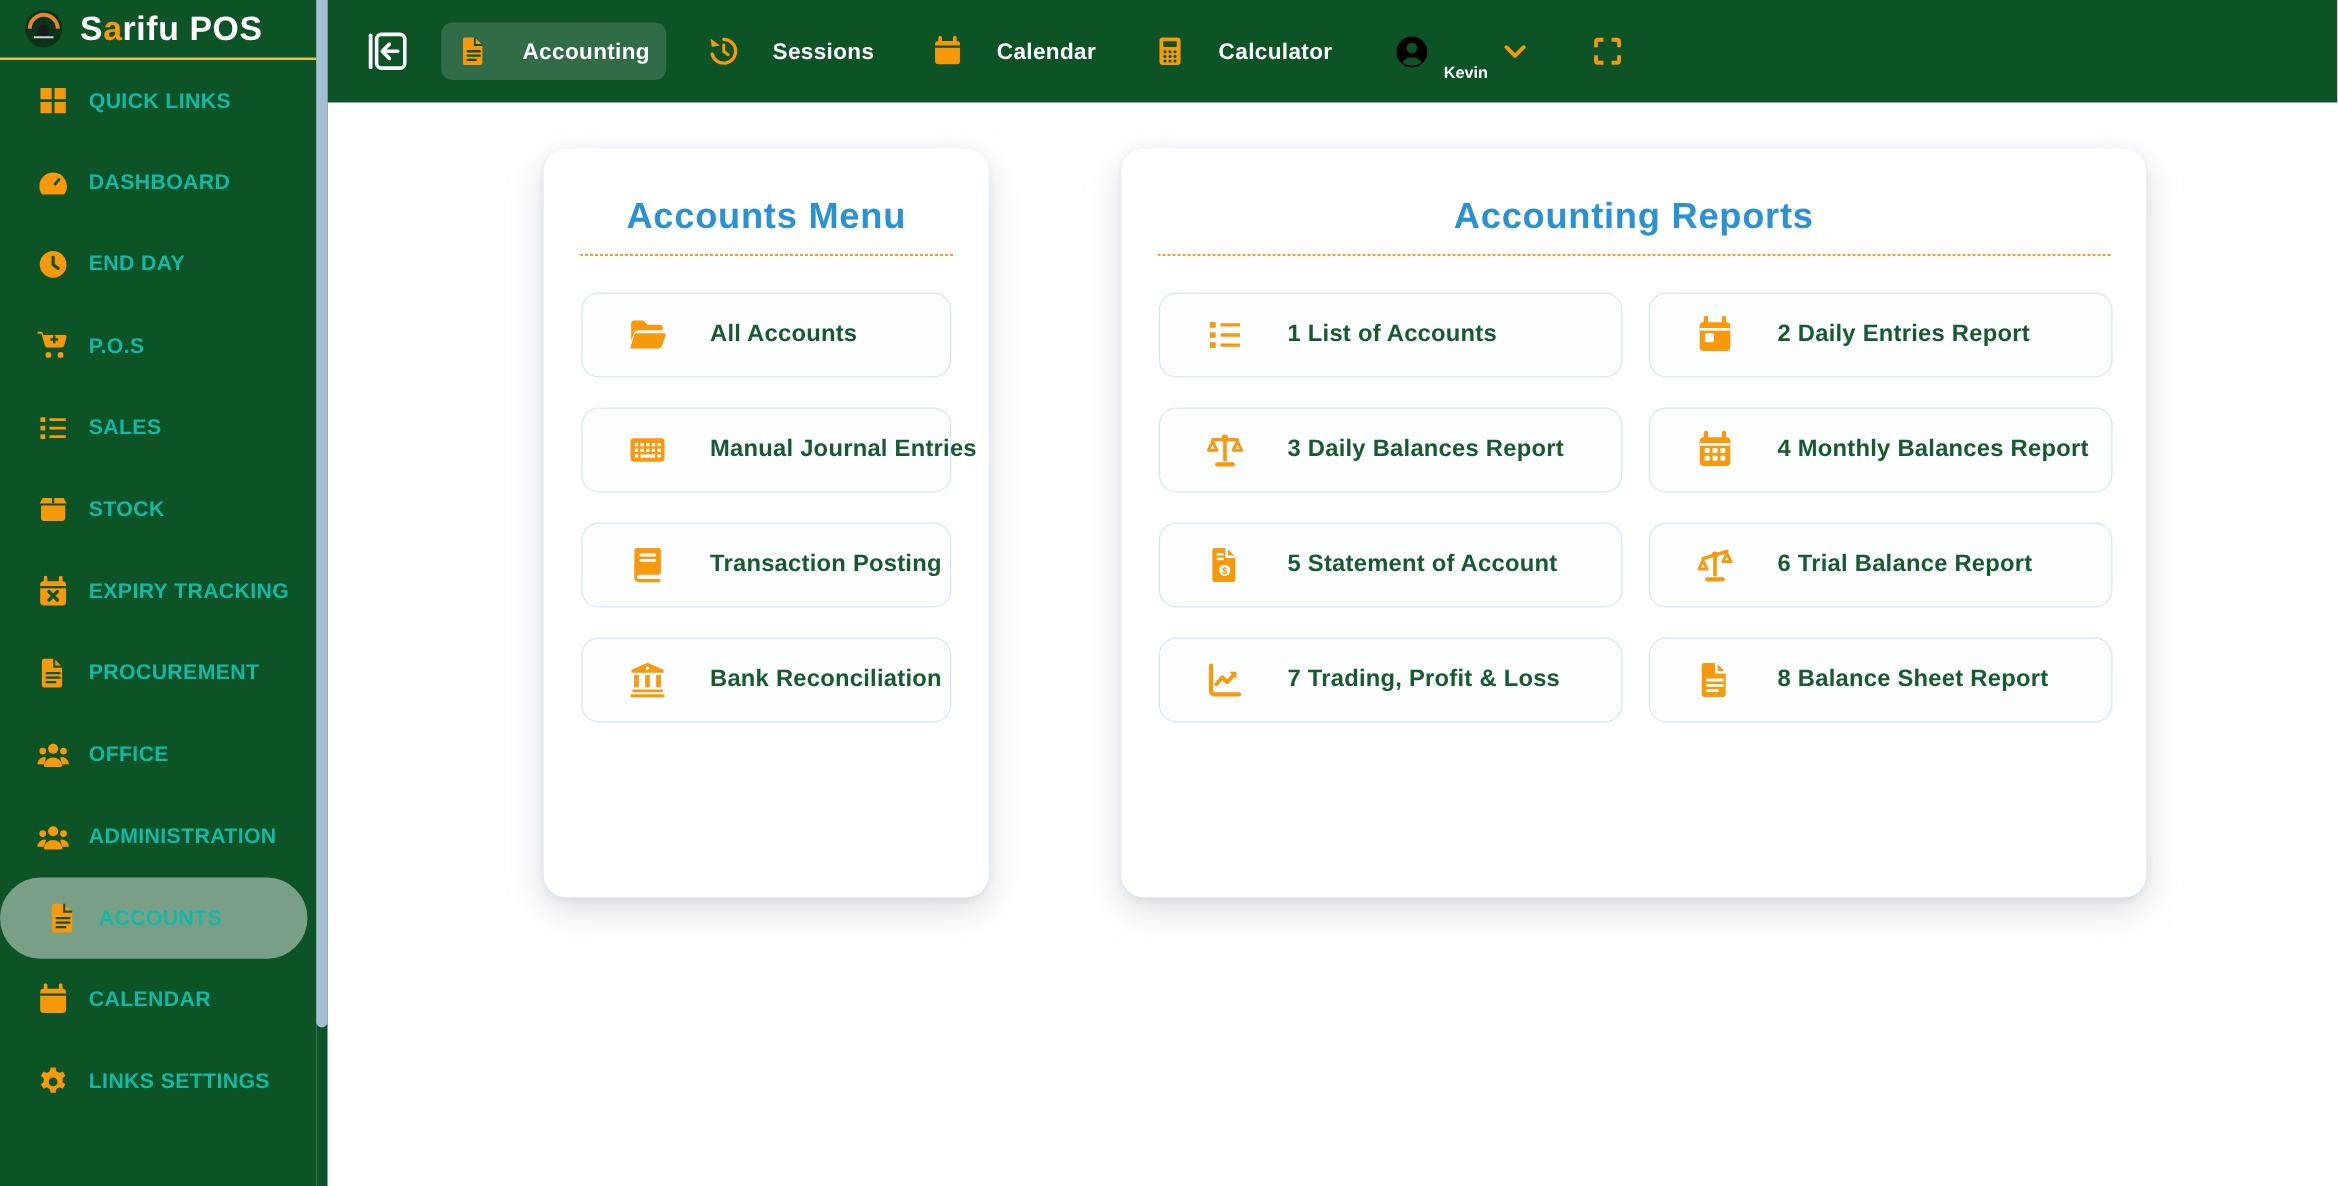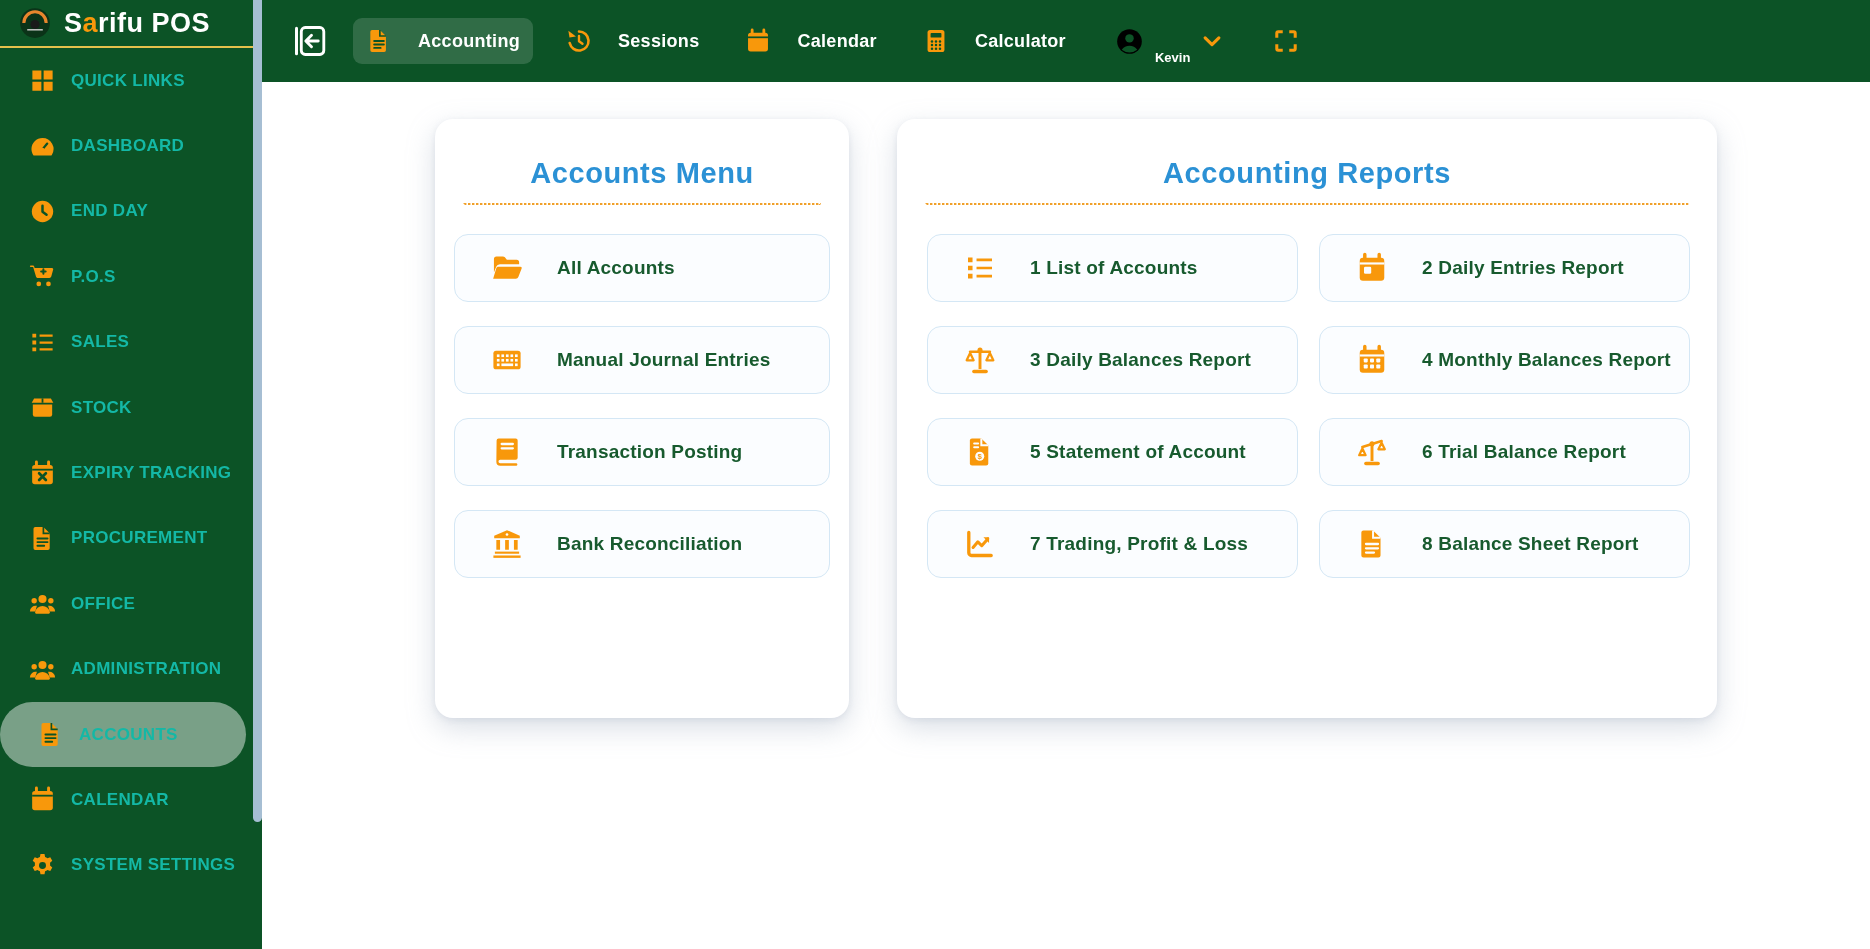--- a/index.html
+++ b/index.html
@@ -49,27 +49,27 @@
   .user-menu .chev { width:22px; height:22px; color:var(--orange); }
   .fullscreen-btn { background:transparent; border:none; cursor:pointer;
     margin-left:50px; padding:0; color:var(--orange); }
   .fullscreen-btn svg { width:26px; height:26px; }
 
   
   .content { position:absolute; left:262px; top:82px; right:0; bottom:0; background:#fff; }
   .card { position:absolute; top:37px; height:599px; background:#fff; border-radius:18px;
     box-shadow:0 10px 28px rgba(148,163,184,.35), 0 2px 6px rgba(148,163,184,.18);
     --cut:#FBFDFF; }
-  .card-menu { left:173px; width:414px; }
+  .card-menu { left:173px; width:356px; }
   .card-reports { left:635px; width:820px; }
   .card-title { margin-top:38px; text-align:center; color:var(--blue);
     font-size:29px; font-weight:700; letter-spacing:.6px; }
   .rule { margin:13px 28px 0 28px; border-bottom:2.5px dotted #F0A02A; border-radius:3px; }
 
-  .menu-list { margin-top:29px; padding:0 19px; display:flex; flex-direction:column; gap:24px; }
+  .menu-list { margin-top:29px; padding:0 30px; display:flex; flex-direction:column; gap:24px; }
   .item-btn { height:68px; background:#FBFDFF; border:1px solid #D4E7F5; border-radius:14px;
     display:flex; align-items:center; gap:34px; padding:0 10px 0 36px;
     cursor:pointer; text-align:left; }
   .item-btn .icon { width:32px; height:32px; flex:0 0 auto; color:var(--orange); }
   .item-label { color:var(--txtgreen); font-weight:700; font-size:19px; letter-spacing:.2px; white-space:nowrap; }
 
   .reports-grid { margin-top:29px; padding:0 27px 0 30px; display:grid;
     grid-template-columns:1fr 1fr; column-gap:21px; row-gap:24px; }
 
   .icon { color:var(--orange); fill:currentColor; }
@@ -339,21 +339,21 @@
       <div class="side-item">
         <svg class="icon">
             <use href="#s-cal"></use>
           </svg>
         <span class="side-label">CALENDAR</span>
       </div>
       <div class="side-item">
         <svg class="icon">
             <use href="#s-gear"></use>
           </svg>
-        <span class="side-label">SYSTEM SETTINGS</span>
+        <span class="side-label">LINKS SETTINGS</span>
       </div>
     </nav>
   </aside>
 
   <div class="side-scrollbar">
     <div class="thumb"></div>
   </div>
 
   <header class="topbar">
     <button class="collapse-btn">

